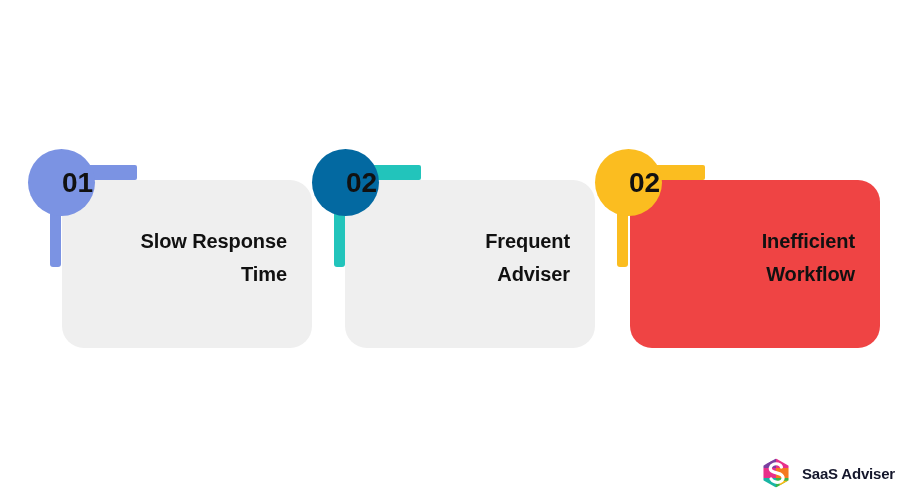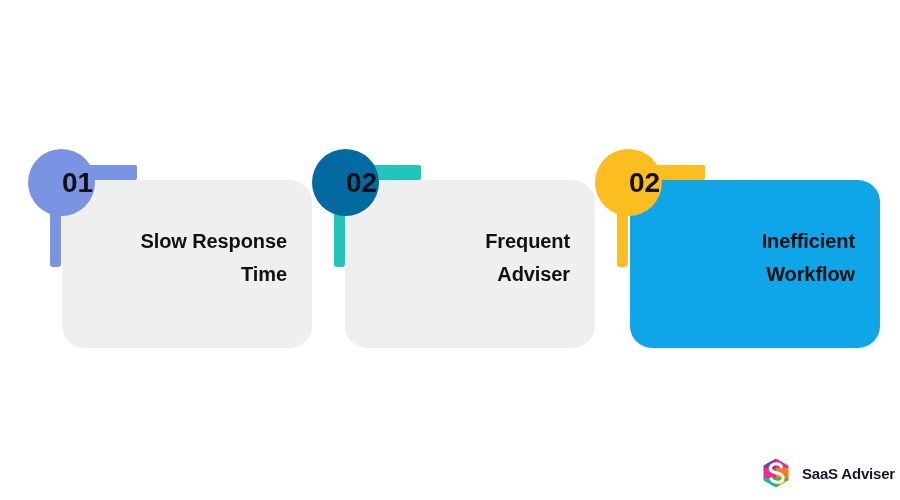--- a/index.html
+++ b/index.html
@@ -139,21 +139,21 @@
 Adviser</div>
     </div>
     <div class="stem" style="left: 334px; background: rgb(34, 196, 187);"></div>
     <div class="arm" style="left: 356px; width: 65px; background: rgb(34, 196, 187);"></div>
     <div class="badge" style="left: 312px; background: #0369a1;">
       <span class="badge-number">02</span>
     </div>
   </div>
 
   <div class="cluster">
-    <div class="card" style="left: 630px; background: #0ea5e9;">
+    <div class="card" style="left: 630px; background: #ef4444;">
       <div class="card-title">Inefficient
 Workflow</div>
     </div>
     <div class="stem" style="left: 617px; background: rgb(251, 189, 32);"></div>
     <div class="arm" style="left: 639px; width: 66px; background: rgb(251, 189, 32);"></div>
     <div class="badge" style="left: 595px; background: rgb(251, 189, 32);">
       <span class="badge-number">02</span>
     </div>
   </div>
 

